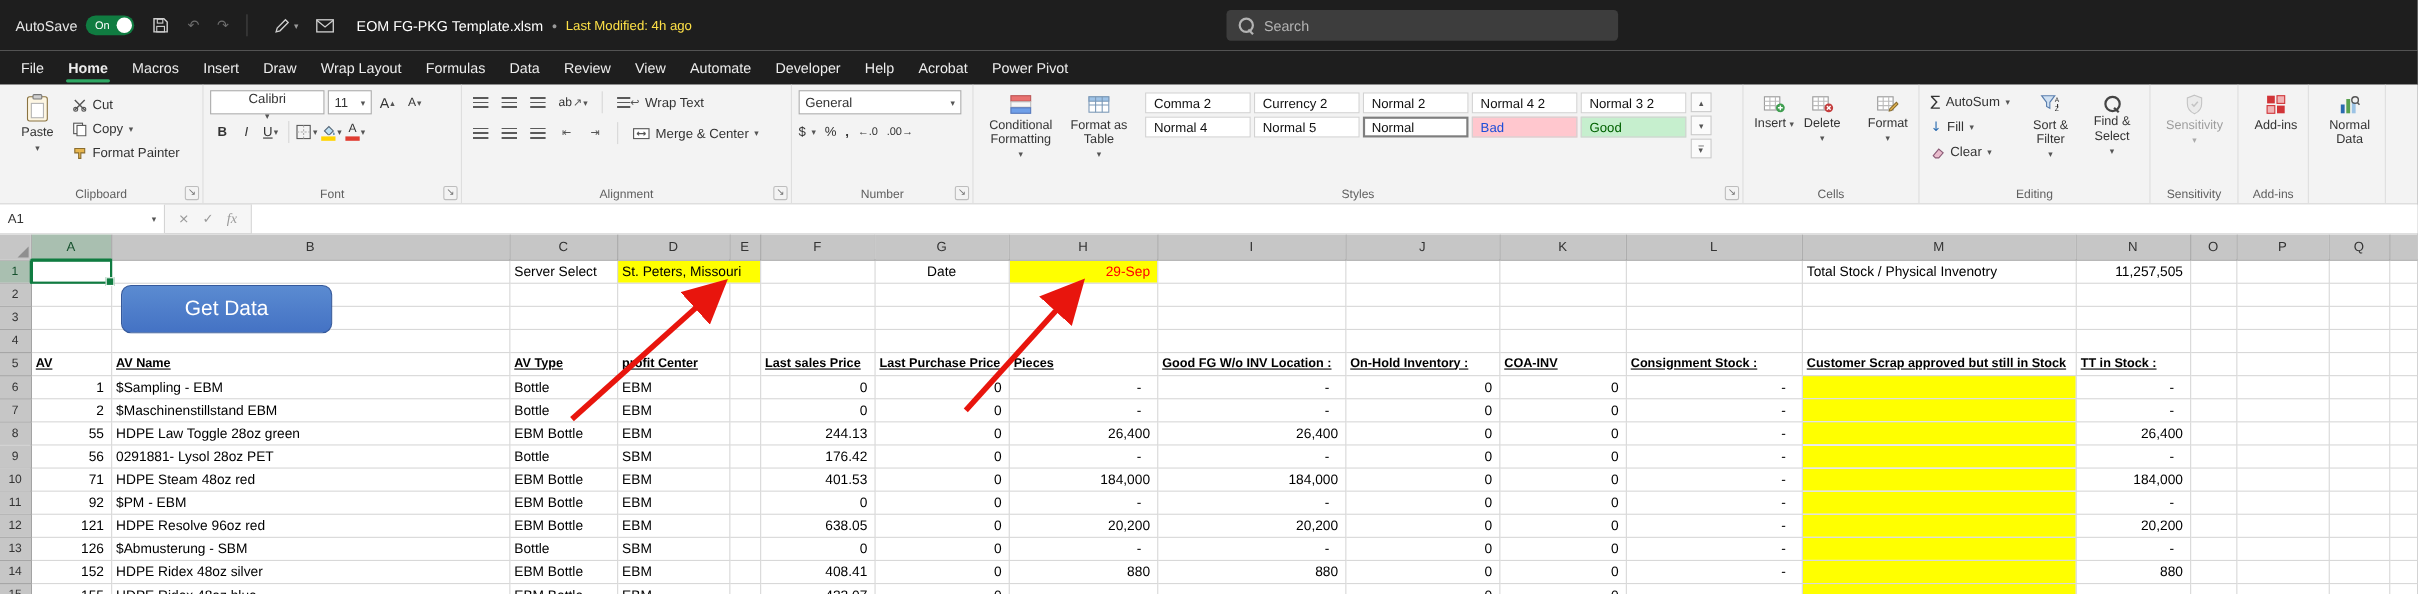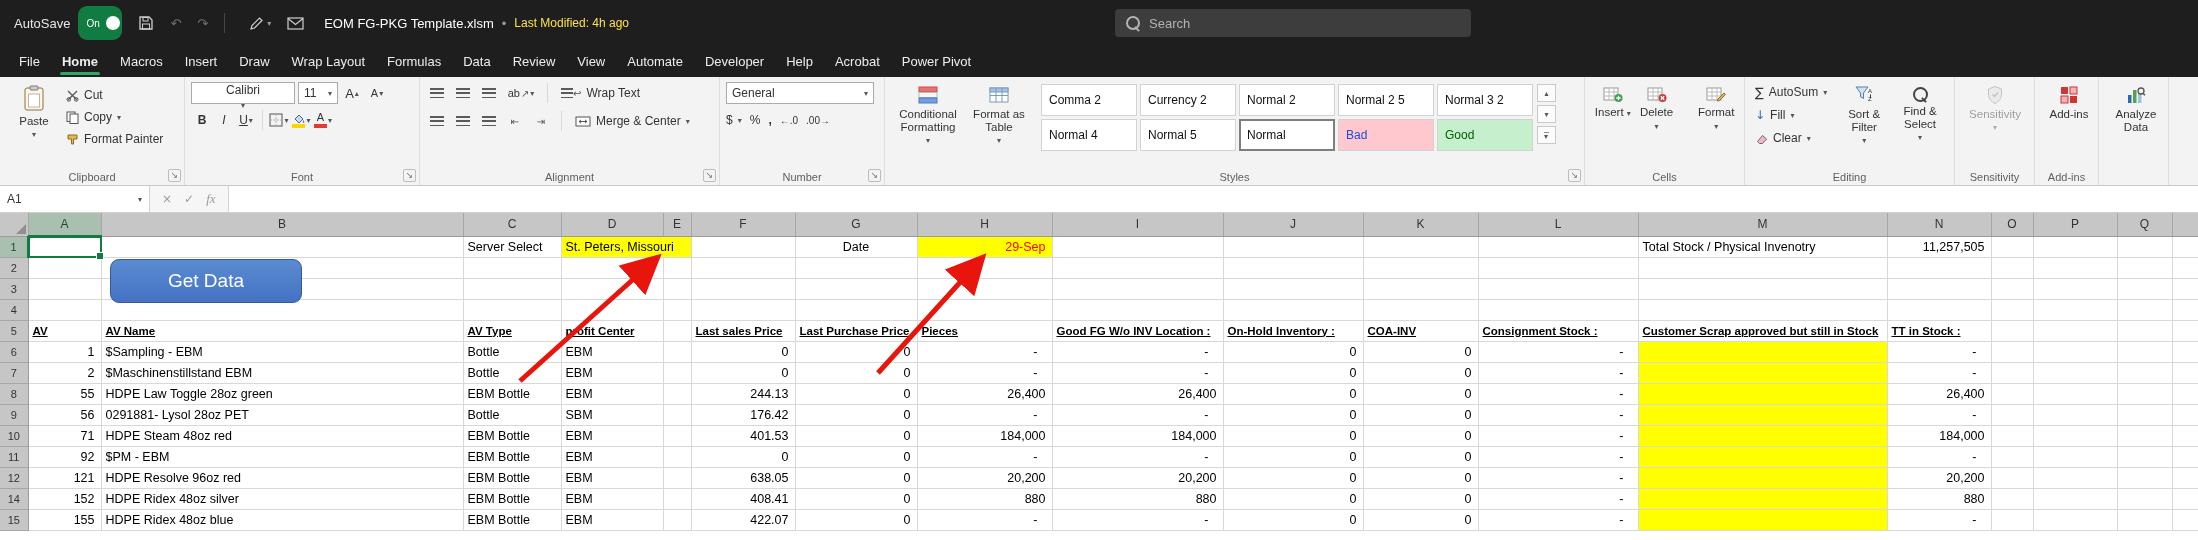--- a/index.html
+++ b/index.html
@@ -4,21 +4,21 @@
 <style>
   html,body{margin:0;padding:0;background:#000;}
   #app{position:relative;width:2198px;height:540px;overflow:hidden;background:#fff;
        font-family:"Liberation Sans",sans-serif;-webkit-font-smoothing:antialiased;}
   .glyph{font-family:"DejaVu Sans",sans-serif;}
 
   
   .titlebar{position:absolute;left:0;top:0;width:100%;height:46px;background:#1e1e1e;
             display:flex;align-items:center;color:#e6e6e6;font-size:13px;}
   .autosave{display:flex;align-items:center;gap:8px;margin-left:14px;}
-  .toggle{width:44px;height:34px;border-radius:9px;background:#107c41;position:relative;
+  .toggle{width:44px;height:18px;border-radius:9px;background:#107c41;position:relative;
           display:flex;align-items:center;cursor:default;}
   .toggle .on{color:#fff;font-size:10px;margin-left:8px;}
   .toggle .knob{position:absolute;right:2px;width:14px;height:14px;border-radius:50%;background:#fff;}
   .tb-ico{margin-left:16px;display:flex;align-items:center;color:#cfcfcf;}
   .tb-ico.dim{color:#6e6e6e;}
   .tb-sep{width:1px;height:20px;background:#474747;margin:0 8px 0 16px;}
   .fname{margin-left:20px;color:#ffffff;white-space:nowrap;}
   .fdot{color:#9a9a9a;margin:0 8px;}
   .fmod{color:#fde047;font-size:12px;white-space:nowrap;}
   .searchbox{position:absolute;left:1115px;top:9px;width:356px;height:28px;background:#3d3d3d;
@@ -54,21 +54,21 @@
   .smbtn{display:flex;align-items:center;gap:5px;height:20px;padding:0 4px;font-size:12px;color:#333;white-space:nowrap;}
   .combo{display:flex;align-items:center;justify-content:space-between;background:#fff;
          border:1px solid #ababab;height:22px;padding:0 5px;font-size:12px;box-sizing:border-box;gap:4px;}
   .fmtbtn{width:22px;height:22px;display:flex;align-items:center;justify-content:center;gap:1px;}
   .lns{width:14px;height:11px;background:repeating-linear-gradient(to bottom,#5a5a5a 0 1.6px,transparent 1.6px 4.4px);}
   .colstack{display:flex;flex-direction:column;align-items:center;line-height:1;}
   .colorbar{display:block;width:13px;height:4px;margin-top:1px;}
   .vsep{width:1px;height:20px;background:#d8d8d8;margin:0 5px;}
   .gallery{display:flex;flex-direction:column;gap:3px;margin-left:8px;margin-top:2px;}
   .grow{display:flex;gap:3px;}
-  .gcell{width:96px;height:32px;background:#fff;border:1px solid #d2d2d2;display:flex;align-items:center;
+  .gcell{width:96px;height:19px;background:#fff;border:1px solid #d2d2d2;display:flex;align-items:center;
          padding-left:7px;font-size:12px;color:#111;box-sizing:border-box;white-space:nowrap;overflow:hidden;}
   .gcell.s-bad{background:#ffc7ce;color:#1d4ed8;}
   .gcell.s-good{background:#c6efce;color:#006100;}
   .gcell.s-sel{border:2px solid #7e7e7e;padding-left:6px;}
   .gscroll{display:flex;flex-direction:column;gap:3px;margin-left:4px;margin-top:2px;}
   .gsbtn{width:17px;height:16px;border:1px solid #c9c9c9;background:#fbfbfb;display:flex;align-items:center;
          justify-content:center;font-size:8px;color:#555;}
   .disabled{opacity:.45;}
   .icobox{display:inline-flex;align-items:center;justify-content:center;}
 
@@ -388,21 +388,21 @@
             </svg>
         </span>
         <span class="cap">Format as Table</span>
         <span class="caret">▾</span>
       </div>
       <div class="gallery">
         <div class="grow">
             <div class="gcell">Comma 2</div>
             <div class="gcell">Currency 2</div>
             <div class="gcell">Normal 2</div>
-            <div class="gcell">Normal 2 5</div>
+            <div class="gcell">Normal 4 2</div>
             <div class="gcell">Normal 3 2</div>
           </div>
         <div class="grow">
             <div class="gcell">Normal 4</div>
             <div class="gcell">Normal 5</div>
             <div class="gcell s-sel">Normal</div>
             <div class="gcell s-bad">Bad</div>
             <div class="gcell s-good">Good</div>
           </div>
       </div>
@@ -528,21 +528,21 @@
       <div class="bigbtn" style="width:58px;">
         <span class="icobox">
           <svg width="20" height="20" viewBox="0 0 20 20">
               <rect x="2" y="10" width="3.5" height="8" fill="#2b6cb0"></rect>
               <rect x="7" y="5" width="3.5" height="13" fill="#59a14f"></rect>
               <rect x="12" y="8" width="3.5" height="10" fill="#9cc3e5"></rect>
               <circle cx="15" cy="6" r="3" fill="none" stroke="#555" stroke-width="1.3"></circle>
               <path d="M17 8.2 L19 10.2" stroke="#555" stroke-width="1.4"></path>
             </svg>
         </span>
-        <span class="cap">Analyze Data</span>
+        <span class="cap">Normal Data</span>
       </div>
     </div>
 
     <div class="rgroup" style="flex:1;border-right:none;overflow:hidden;">
       <div class="bigbtn" style="width:60px;">
 
         <span class="cap">Cre</span>
       </div>
     </div>
   </div>
@@ -852,20 +852,41 @@
             <td class="num">0</td>
             <td class="num dash">-</td>
             <td class="yellow"></td>
             <td class="num">20,200</td>
             <td></td>
             <td></td>
             <td></td>
             <td></td>
           </tr>
           <tr>
+            <th class="rowhead">13</th>
+            <td class="num">126</td>
+            <td>$Abmusterung - SBM</td>
+            <td>Bottle</td>
+            <td>SBM</td>
+            <td></td>
+            <td class="num">0</td>
+            <td class="num">0</td>
+            <td class="num dash">-</td>
+            <td class="num dash">-</td>
+            <td class="num">0</td>
+            <td class="num">0</td>
+            <td class="num dash">-</td>
+            <td class="yellow"></td>
+            <td class="num dash">-</td>
+            <td></td>
+            <td></td>
+            <td></td>
+            <td></td>
+          </tr>
+          <tr>
             <th class="rowhead">14</th>
             <td class="num">152</td>
             <td>HDPE Ridex 48oz silver</td>
             <td>EBM Bottle</td>
             <td>EBM</td>
             <td></td>
             <td class="num">408.41</td>
             <td class="num">0</td>
             <td class="num">880</td>
             <td class="num">880</td>

